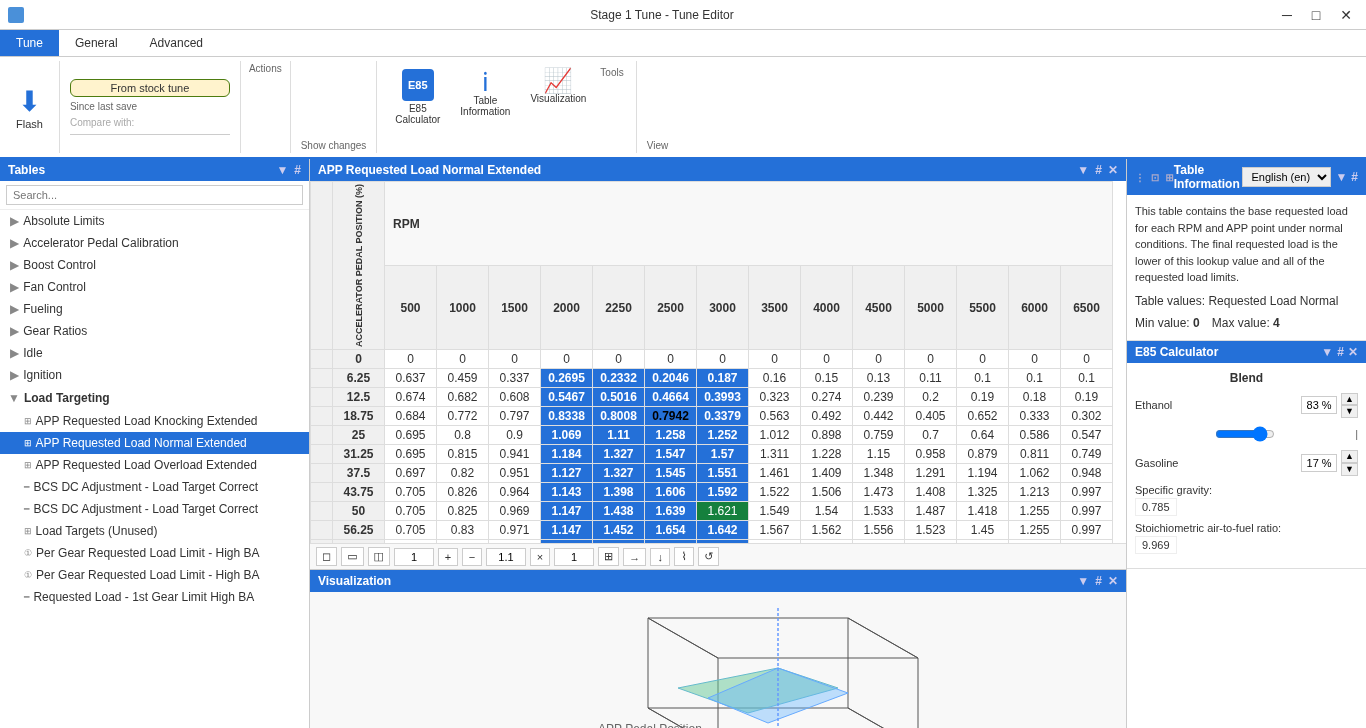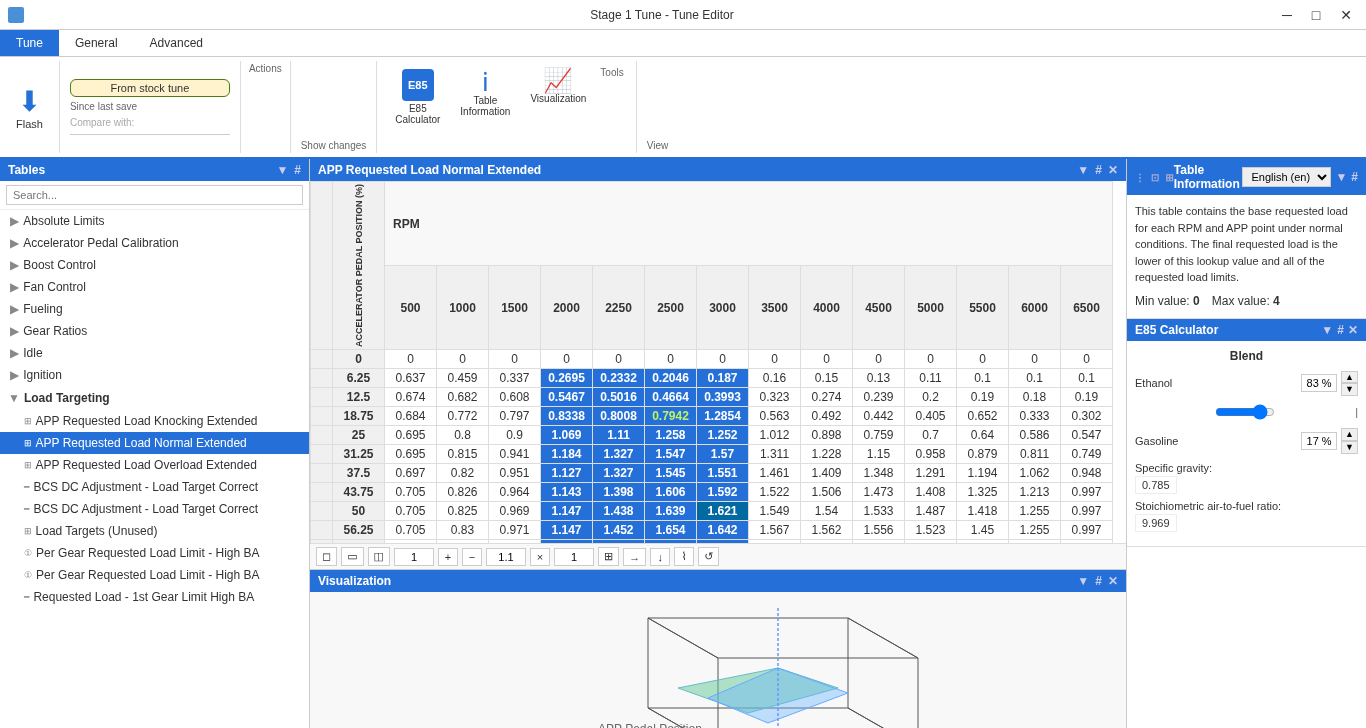--- a/index.html
+++ b/index.html
@@ -413,22 +413,22 @@
                   <td>0.19</td>
                 </tr>
                 <tr>
                   <td style="background: rgb(240, 240, 240); min-width: 22px;"></td>
                   <td class="row-header">18.75</td>
                   <td>0.684</td>
                   <td>0.772</td>
                   <td>0.797</td>
                   <td style="background: rgb(36, 112, 216); color: rgb(255, 255, 255); font-weight: 600;">0.8338</td>
                   <td style="background: rgb(36, 112, 216); color: rgb(255, 255, 255); font-weight: 600;">0.8008</td>
-                  <td style="background: rgb(36, 112, 216); color: #bef264; font-weight: 600;">0.7942</td>
-                  <td style="background: rgb(36, 112, 216); color: rgb(255, 255, 255); font-weight: 600;">1.2854</td>
+                  <td style="background: rgb(36, 112, 216); color: #000000; font-weight: 600;">0.7942</td>
+                  <td style="background: rgb(36, 112, 216); color: rgb(255, 255, 255); font-weight: 600;">0.3379</td>
                   <td>0.563</td>
                   <td>0.492</td>
                   <td>0.442</td>
                   <td>0.405</td>
                   <td>0.652</td>
                   <td>0.333</td>
                   <td>0.302</td>
                 </tr>
                 <tr>
                   <td style="background: rgb(240, 240, 240); min-width: 22px;"></td>
@@ -504,21 +504,21 @@
                 </tr>
                 <tr>
                   <td style="background: rgb(240, 240, 240); min-width: 22px;"></td>
                   <td class="row-header">50</td>
                   <td>0.705</td>
                   <td>0.825</td>
                   <td>0.969</td>
                   <td style="background: rgb(36, 112, 216); color: rgb(255, 255, 255); font-weight: 600;">1.147</td>
                   <td style="background: rgb(36, 112, 216); color: rgb(255, 255, 255); font-weight: 600;">1.438</td>
                   <td style="background: rgb(36, 112, 216); color: rgb(255, 255, 255); font-weight: 600;">1.639</td>
-                  <td style="background: #0369a1; color: rgb(255, 255, 255); font-weight: 700;">1.621</td>
+                  <td style="background: #15803d; color: rgb(255, 255, 255); font-weight: 400;">1.621</td>
                   <td>1.549</td>
                   <td>1.54</td>
                   <td>1.533</td>
                   <td>1.487</td>
                   <td>1.418</td>
                   <td>1.255</td>
                   <td>0.997</td>
                 </tr>
                 <tr>
                   <td style="background: rgb(240, 240, 240); min-width: 22px;"></td>
@@ -627,20 +627,23 @@
         <div style="display:flex; align-items:center; gap:4px;">
           <select class="info-select">
             <option>English (en)</option>
           </select>
           <span style="cursor:pointer; color:#cce;">▼</span>
           <span style="cursor:pointer; color:#cce;">#</span>
         </div>
       </div>
       <div class="info-section-content">
         <p class="table-info-text">This table contains the base requested load for each RPM and APP point under normal conditions. The final requested load is the lower of this lookup value and all of the requested load limits.</p>
+        <div class="table-values-row">
+          <span class="tv-label">Table values: Requested Load Normal</span>
+        </div>
         <div style="display:flex; gap:12px; margin-top:4px;">
           <div>
             <span class="tv-label">Min value:</span>
             <span class="tv-value">0</span>
           </div>
           <div>
             <span class="tv-label">Max value:</span>
             <span class="tv-value">4</span>
           </div>
         </div>

